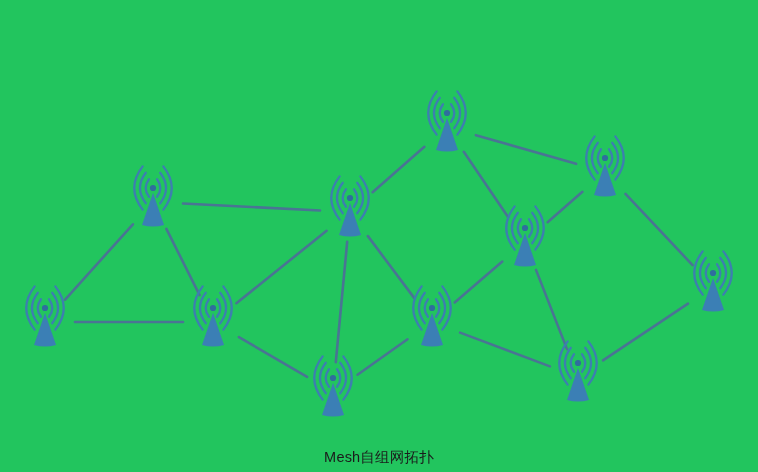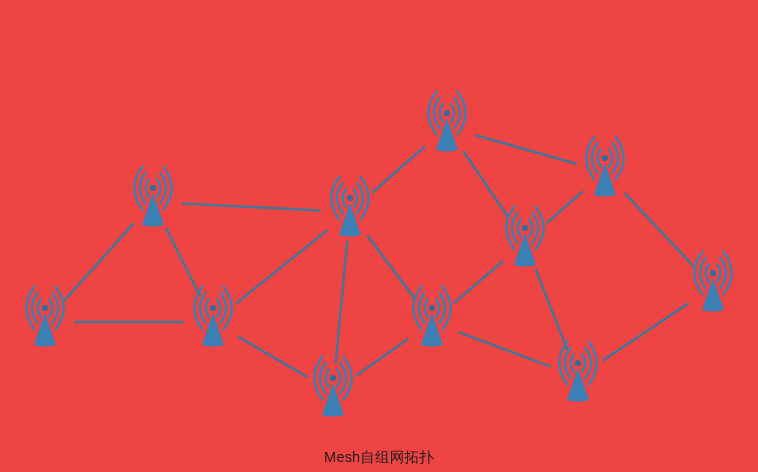--- a/index.html
+++ b/index.html
@@ -7,21 +7,21 @@
     padding: 0;
     background: #ffffff;
   }
   body {
     font-family: "Liberation Sans", sans-serif;
   }
   #canvas {
     position: relative;
     width: 758px;
     height: 472px;
-    background: #ef4444;
+    background: #22c55e;
     overflow: hidden;
   }
   #topology-svg {
     position: absolute;
     left: 0;
     top: 0;
     width: 758px;
     height: 472px;
   }
   .edge-line {

